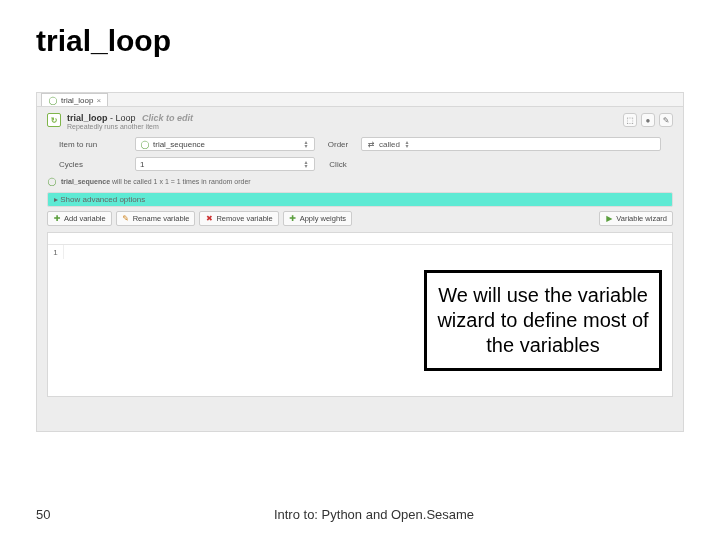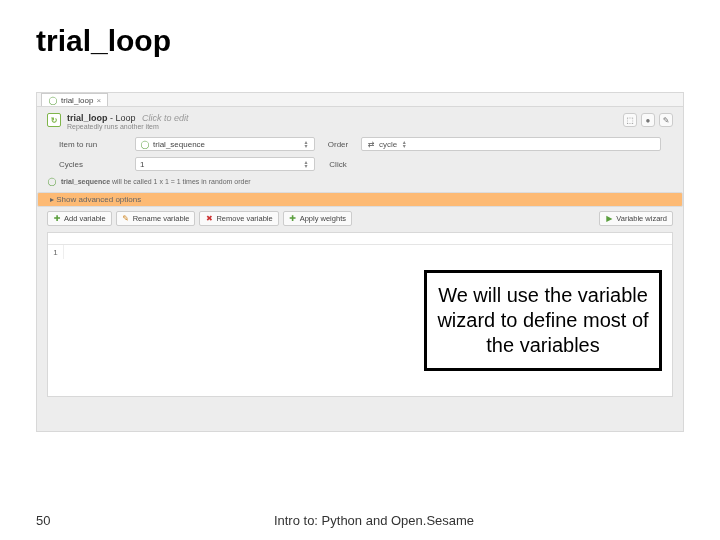--- a/index.html
+++ b/index.html
@@ -8,45 +8,45 @@
   .title { position: absolute; top: 24px; left: 36px; font-size: 30px; font-weight: 700; color: #000; }
   .app { position: absolute; top: 92px; left: 36px; width: 648px; height: 340px; background: #ededed; border: 1px solid #d8d8d8; font-size: 8px; color: #555; }
   .tabbar { height: 14px; background: #f4f4f4; border-bottom: 1px solid #d8d8d8; display: flex; align-items: center; padding-left: 4px; gap: 2px; }
   .tab { background: #fff; border: 1px solid #ccc; border-bottom: none; padding: 1px 6px; display: flex; align-items: center; gap: 3px; font-size: 8px; color: #444; }
   .tab .x { color: #888; }
   .ico { width: 10px; height: 10px; display: inline-flex; align-items: center; justify-content: center; font-size: 8px; }
   .ico-loop { width: 14px; height: 14px; background: #fff; border: 1px solid #7fb54a; color: #7fb54a; font-weight: 700; font-size: 8px; display: inline-flex; align-items: center; justify-content: center; border-radius: 2px; }
   .header { display: flex; align-items: flex-start; padding: 6px 10px 4px 10px; gap: 6px; }
   .header-text .line1 { font-size: 9px; color: #333; }
   .header-text .line1 b { font-weight: 700; }
-  .header-text .line1 .sub { color: #999; font-style: italic; margin-left: 4px; }
+  .header-text .line1 .sub { color: #999; font-style: italic; margin-left: 4px; font-weight: bold; }
   .header-text .line2 { font-size: 7px; color: #888; }
   .header-actions { margin-left: auto; display: flex; gap: 4px; }
   .roundbtn { width: 14px; height: 14px; border: 1px solid #ccc; border-radius: 3px; background: #fafafa; display: flex; align-items: center; justify-content: center; font-size: 8px; color: #777; }
   .row { display: flex; align-items: center; padding: 3px 22px; gap: 6px; }
   .lbl { width: 70px; color: #555; font-size: 8px; }
   .field { flex: 0 0 180px; display: flex; align-items: center; background: #fff; border: 1px solid #ccc; border-radius: 2px; height: 14px; padding: 0 4px; gap: 3px; }
   .field .val { flex: 1; color: #444; font-size: 8px; }
   .updn { width: 8px; display: flex; flex-direction: column; line-height: 4px; color: #888; font-size: 6px; align-items: center; }
   .midlbl { width: 34px; color: #555; font-size: 8px; text-align: center; }
   .field2 { flex: 1; display: flex; align-items: center; background: #fff; border: 1px solid #ccc; border-radius: 2px; height: 14px; padding: 0 4px; gap: 3px; }
   .status { padding: 2px 10px; font-size: 7px; color: #666; display: flex; align-items: center; gap: 4px; }
-  .collapse { margin: 4px 0; border: 1px solid #dcdcdc; background: #fdba74; border-radius: 2px; padding: 2px 12px; font-size: 8px; color: #666; }
+  .collapse { margin: 4px 10px; border: 1px solid #dcdcdc; background: #5eead4; border-radius: 2px; padding: 2px 6px; font-size: 8px; color: #666; }
   .toolbar { margin: 4px 10px; display: flex; gap: 4px; }
   .btn { border: 1px solid #ccc; background: #fafafa; border-radius: 2px; padding: 2px 5px; display: flex; align-items: center; gap: 3px; font-size: 7.5px; color: #444; }
   .btn .gi { width: 8px; height: 8px; display: inline-flex; align-items: center; justify-content: center; font-size: 8px; }
   .green { color: #5a9e3d; }
   .orange { color: #d08a2a; }
   .red { color: #c33; }
   .wizard { margin-left: auto; }
   .table { margin: 6px 10px 0 10px; background: #fff; border: 1px solid #d8d8d8; height: 165px; position: relative; }
   .th { height: 12px; border-bottom: 1px solid #e5e5e5; }
   .td1 { width: 16px; height: 14px; border-right: 1px solid #eee; font-size: 8px; color: #666; display: flex; align-items: center; justify-content: center; }
   .callout { position: absolute; top: 270px; left: 424px; width: 238px; border: 3px solid #000; background: #fff; padding: 10px 8px; text-align: center; font-size: 20px; line-height: 1.25; color: #000; }
-  .footer { position: absolute; bottom: 12px; left: 36px; width: 648px; display: flex; align-items: center; font-size: 13px; color: #333; gap: 28px; }
+  .footer { position: absolute; bottom: 18px; left: 36px; width: 648px; display: flex; align-items: center; font-size: 13px; color: #333; gap: 28px; }
   .footer .pg { width: 40px; }
   .footer .ft { flex: 1; text-align: center; margin-left: -40px; }
 </style>
 </head>
 <body>
 
 <div class="slide">
   <div class="title">trial_loop</div>
 
   <div class="app">
@@ -81,21 +81,21 @@
         <span class="ico green">◯</span>
         <span class="val">trial_sequence</span>
         <span class="updn">
             <span>▴</span>
             <span>▾</span>
           </span>
       </div>
       <div class="midlbl">Order</div>
       <div class="field2">
         <span class="ico">⇄</span>
-        <span class="val">cycle</span>
+        <span class="val">called</span>
         <span class="updn">
             <span>▴</span>
             <span>▾</span>
           </span>
       </div>
     </div>
 
     <div class="row">
       <div class="lbl">Cycles</div>
       <div class="field">

